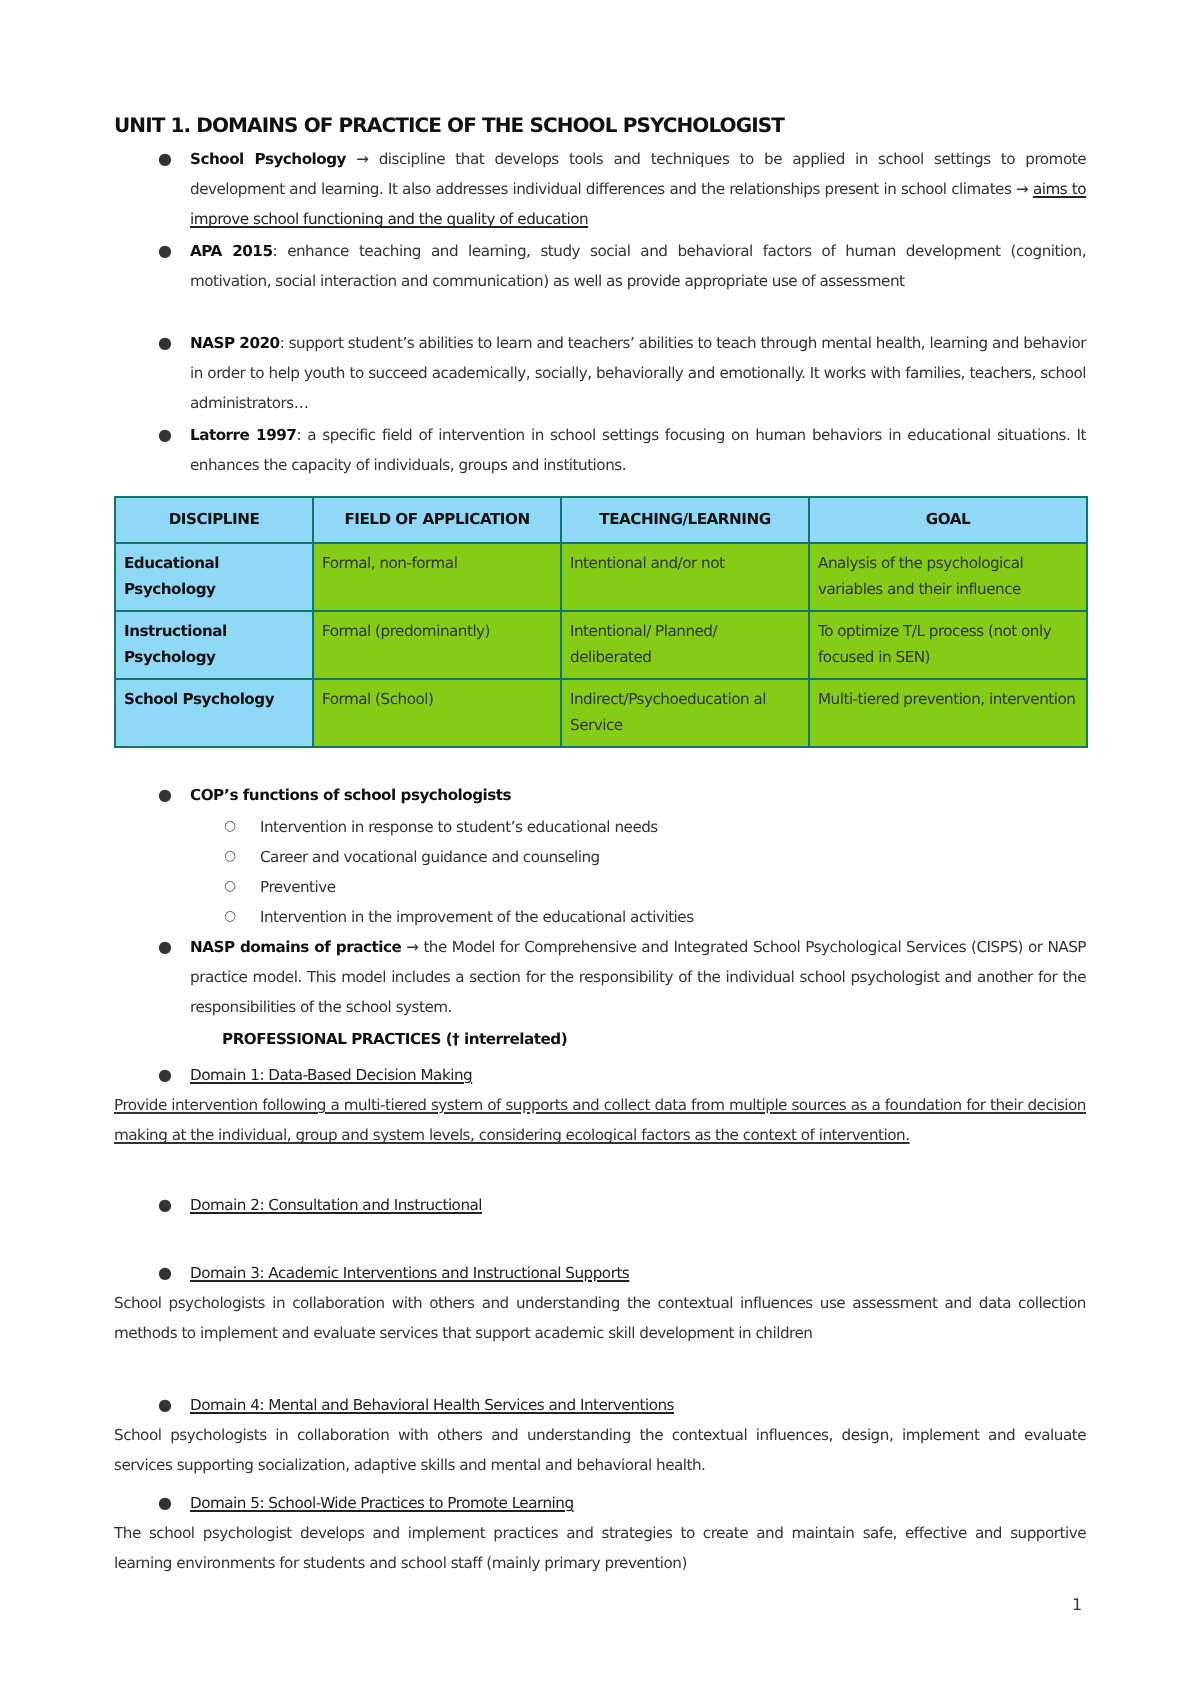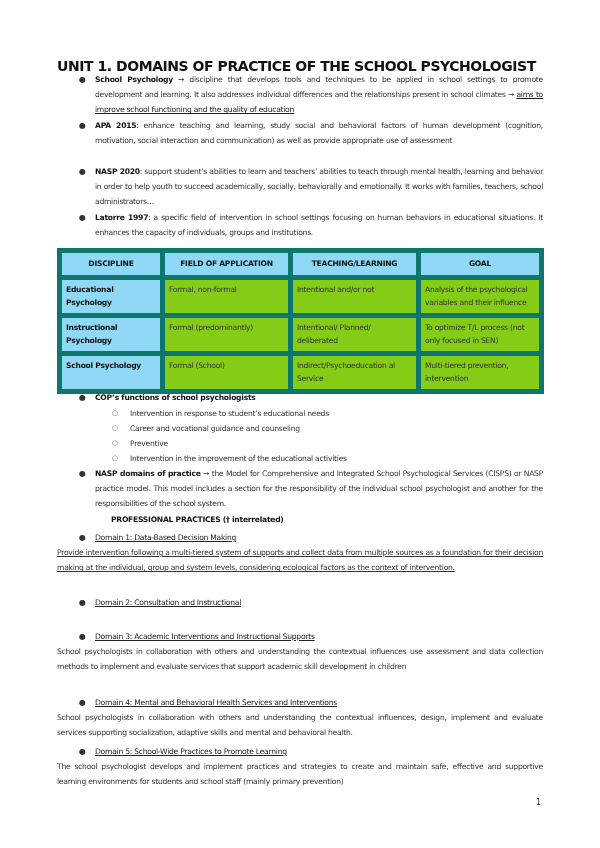--- a/index.html
+++ b/index.html
@@ -1,27 +1,27 @@
 <!DOCTYPE html>
 <html><head>
   <meta charset="utf-8">
   <style>
     html, body { margin: 0; padding: 0; background: #ffffff; }
     body { width: 600px; height: 848px; position: relative; overflow: hidden;
       font-family: "DejaVu Sans", sans-serif; color: #222; }
     .page { position: absolute; left: 0; top: 0; width: 600px; height: 848px; }
-    .title { position: absolute; left: 57px; top: 58px; font-size: 14px; font-weight: bold; letter-spacing: -0.45px; color: #111; }
+    .title { position: absolute; left: 57px; top: 58px; font-size: 10px; font-weight: bold; letter-spacing: -0.45px; color: #111; }
     .txt { font-size: 7.6px; line-height: 15.2px; letter-spacing: -0.25px; color: #333; text-align: justify; }
     .b { font-weight: bold; color: #111; }
     .u { text-decoration: underline; color: #222; }
     .bl { position: absolute; left: 95px; width: 448px; }
     .bl .dot { position: absolute; left: -16px; top: 0; font-size: 8px; }
     .full { position: absolute; left: 57px; width: 486px; }
     table { position: absolute; left: 57px; top: 248px; width: 487px; border-collapse: collapse; font-size: 7.6px; letter-spacing: -0.25px; }
-    th, td { border: 5px solid #0f766e; padding: 4px 4px; vertical-align: top; line-height: 12.5px; }
+    th, td { border: 1px solid #0f766e; padding: 4px 4px; vertical-align: top; line-height: 12.5px; }
     th { background: #8fd9f6; font-weight: bold; text-align: center; color: #111; height: 13px; padding-top: 5px; }
     td.disc { background: #8fd9f6; font-weight: bold; color: #111; }
     td.cell { background: #84cc16; color: #333; }
     .sub { position: absolute; left: 130px; }
     .sub .circ { position: absolute; left: -18px; top: 0; font-size: 7px; color: #555; }
     .pnum { position: absolute; left: 536px; top: 798px; font-size: 8px; color: #333; }
   </style>
 </head>
 <body>
 

